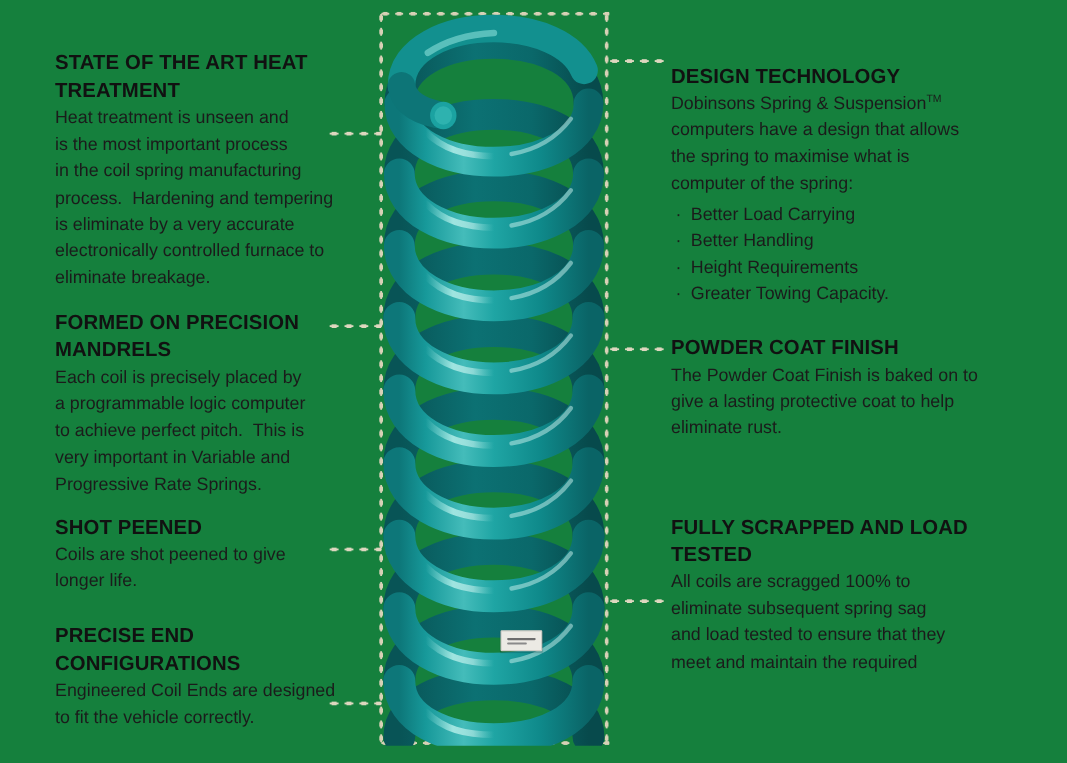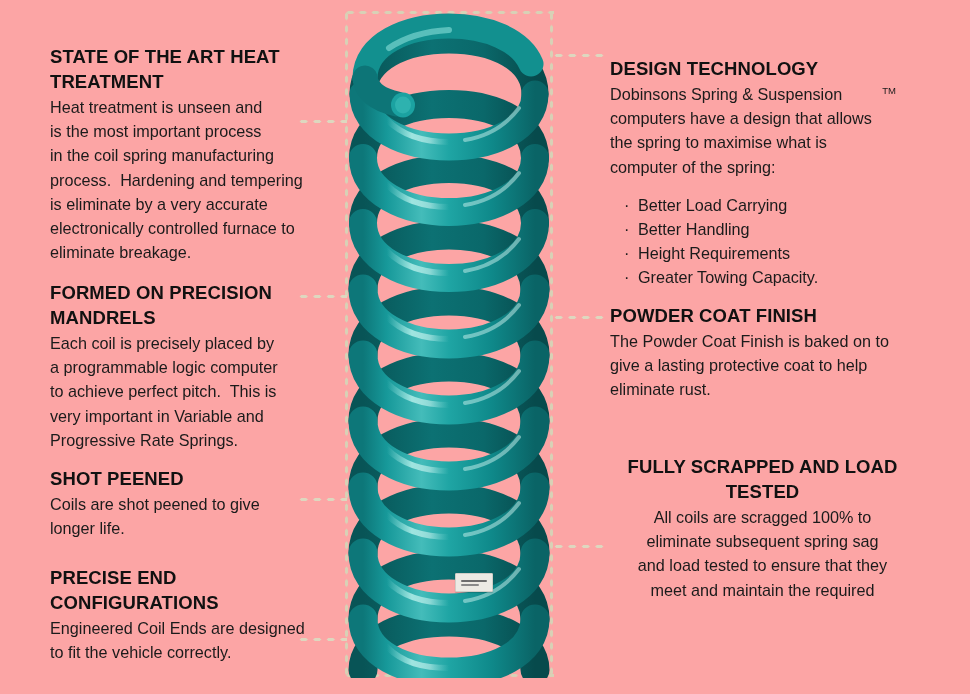--- a/index.html
+++ b/index.html
@@ -4,21 +4,21 @@
 <style>
   html,body{margin:0;padding:0;}
   body{
     width:970px;height:694px;
     background:#fbfaf7;
     font-family:"Liberation Sans",sans-serif;
     color:#1a1a1a;
     overflow:hidden;
     position:relative;
   }
-  #stage{position:relative;width:970px;height:694px;overflow:hidden;background:#fca5a5;}
+  #stage{position:relative;width:970px;height:694px;overflow:hidden;background:#15803d;}
 
   
   .block{position:absolute;}
   .col-left{width:300px;text-align:left;}
   .col-right{width:305px;text-align:left;}
 
   .hd{
     font-weight:bold;
     font-size:18.5px;
     line-height:25px;
@@ -28,30 +28,30 @@
     text-transform:uppercase;
   }
   .bd{
     font-size:16.2px;
     line-height:24.2px;
     color:#1b1b1b;
     margin:0;
     font-weight:500;
   }
   .bd .ln{display:block;white-space:pre;}
-  .bullets{margin:14px;padding:0;list-style:none;}
+  .bullets{margin:4px;padding:0;list-style:none;}
   .bullets li{
     font-size:16.2px;
     line-height:24.2px;
     color:#1b1b1b;
     font-weight:500;
     white-space:pre;
   }
   .bullets li .dot{display:inline-block;width:14px;}
-  sup.tm{font-size:9.5px;vertical-align:super;line-height:0;margin-left:40px;}
+  sup.tm{font-size:9.5px;vertical-align:super;line-height:0;}
 
   
   .dotcol{
     position:absolute;
     width:5px;
     background-image:radial-gradient(#d8d1b6 40%, rgba(216,209,182,0) 46%);
     background-size:5px 12.6px;
     background-repeat:repeat-y;
   }
   .dotrow{
@@ -260,21 +260,21 @@
 
   <div class="block col-right" style="left:610px;top:303px;">
     <div class="hd">POWDER COAT FINISH</div>
     <div class="bd">
       <span class="ln">The Powder Coat Finish is baked on to</span>
       <span class="ln">give a lasting protective coat to help</span>
       <span class="ln">eliminate rust.</span>
     </div>
   </div>
 
-  <div class="block col-right" style="left:610px;top:454px;text-align:center;">
+  <div class="block col-right" style="left:610px;top:466px;">
     <div class="hd">FULLY SCRAPPED AND LOAD TESTED</div>
     <div class="bd">
       <span class="ln">All coils are scragged 100% to</span>
       <span class="ln">eliminate subsequent spring sag</span>
       <span class="ln">and load tested to ensure that they</span>
       <span class="ln">meet and maintain the required</span>
     </div>
   </div>
 
 </div>

